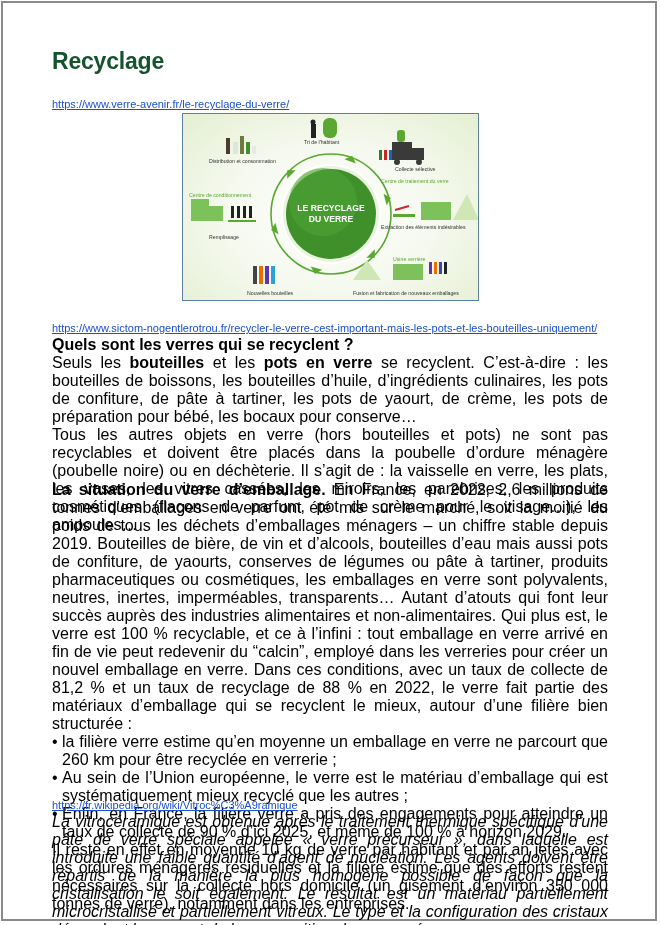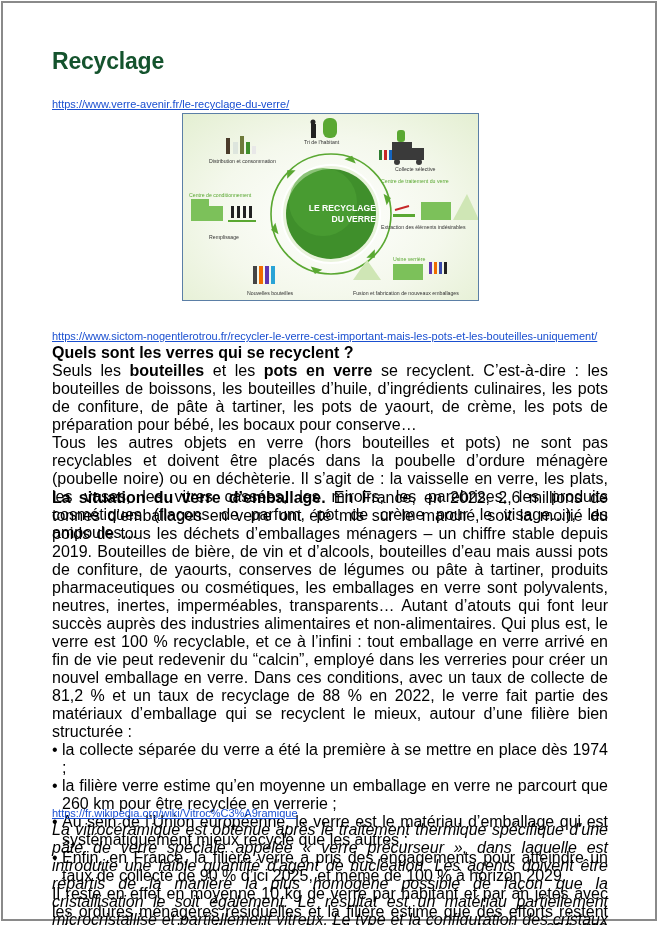--- a/index.html
+++ b/index.html
@@ -1,21 +1,21 @@
 <!DOCTYPE html>
 <html><head>
 <meta charset="utf-8">
 <style>
   html, body { margin:0; padding:0; background:#ffffff; }
   body { width:660px; height:925px; position:relative; overflow:hidden; font-family:"Liberation Sans", sans-serif; }
   .page { position:absolute; left:1px; top:1px; width:656px; height:920px; border:2px solid #8a8a8a; border-right-width:2px; box-sizing:border-box; background:#fff; }
   .title { position:absolute; left:52px; top:48px; font-size:23px; font-weight:bold; color:#14532d; margin:0; letter-spacing:-0.2px; }
   a.link { color:#1a4fd0; font-size:11px; }
   .abs { position:absolute; left:52px; width:556px; }
-  .just { text-align:justify; text-align-last:left;margin-top:8px; }
+  .just { text-align:justify; text-align-last:left; }
   .bold { font-weight:bold; }
   .italic { font-style:italic; }
   .figure { position:absolute; left:182px; top:113px; width:297px; height:188px; border:1px solid #5b7fa6; box-sizing:border-box; overflow:hidden;
     background: radial-gradient(ellipse at 50% 55%, #ffffff 0%, #f4f8ec 55%, #e4efd2 100%); }
   .fig-text { position:absolute; font-size:5.2px; color:#333; white-space:nowrap; }
   .fig-green { color:#5aa832; }
   ul.bullets { list-style:none; margin:0; padding:0; }
   ul.bullets li { position:relative; padding-left:10px; }
   ul.bullets li::before { content:"•"; position:absolute; left:0; }
 </style>
@@ -93,37 +93,36 @@
   <div class="fig-text" style="left:121px;top:25px;">Tri de l'habitant</div>
   <div class="fig-text" style="left:212px;top:52px;">Collecte sélective</div>
   <div class="fig-text fig-green" style="left:198px;top:64px;">Centre de traitement du verre</div>
   <div class="fig-text" style="left:198px;top:110px;">Extraction des éléments indésirables</div>
   <div class="fig-text fig-green" style="left:210px;top:142px;">Usine verrière</div>
   <div class="fig-text" style="left:170px;top:176px;">Fusion et fabrication de nouveaux emballages</div>
   <div class="fig-text" style="left:64px;top:176px;">Nouvelles bouteilles</div>
   <div class="fig-text fig-green" style="left:6px;top:78px;">Centre de conditionnement</div>
   <div class="fig-text" style="left:26px;top:120px;">Remplissage</div>
   <div class="fig-text" style="left:26px;top:44px;">Distribution et consommation</div>
-  <div style="position:absolute;left:103px;top:89px;width:90px;text-align:right;color:#fff;font-weight:bold;font-size:8.6px;line-height:11px;">
+  <div style="position:absolute;left:103px;top:89px;width:90px;text-align:center;color:#fff;font-weight:bold;font-size:8.6px;line-height:11px;">
     <div>LE RECYCLAGE</div>
     <div>DU VERRE</div>
   </div>
 </div>
 
 <div class="abs just" style="top:318px;">
   <div><a class="link" href="#">https://www.sictom-nogentlerotrou.fr/recycler-le-verre-cest-important-mais-les-pots-et-les-bouteilles-uniquement/</a></div>
   <div class="bold">Quels sont les verres qui se recyclent ?</div>
   <div><span>Seuls les </span><span class="bold">bouteilles</span><span> et les </span><span class="bold">pots en verre</span><span> se recyclent. C’est-à-dire : les bouteilles de boissons, les bouteilles d’huile, d’ingrédients culinaires, les pots de confiture, de pâte à tartiner, les pots de yaourt, de crème, les pots de préparation pour bébé, les bocaux pour conserve…</span></div>
   <div>Tous les autres objets en verre (hors bouteilles et pots) ne sont pas recyclables et doivent être placés dans la poubelle d’ordure ménagère (poubelle noire) ou en déchèterie. Il s’agit de : la vaisselle en verre, les plats, les vases, les vitres cassées, les miroirs, les parebrises, les produits cosmétiques (flacons de parfum, pot de crème pour le visage…), les ampoules…</div>
 </div>
 
 <div class="abs just" style="top:481px;">
   <div><span class="bold">La situation du verre d’emballage.</span><span> En France, en 2022, 2,6 millions de tonnes d’emballages en verre ont été mis sur le marché, soit la moitié du poids de tous les déchets d’emballages ménagers – un chiffre stable depuis 2019. Bouteilles de bière, de vin et d’alcools, bouteilles d’eau mais aussi pots de confiture, de yaourts, conserves de légumes ou pâte à tartiner, produits pharmaceutiques ou cosmétiques, les emballages en verre sont polyvalents, neutres, inertes, imperméables, transparents… Autant d’atouts qui font leur succès auprès des industries alimentaires et non-alimentaires. Qui plus est, le verre est 100 % recyclable, et ce à l’infini : tout emballage en verre arrivé en fin de vie peut redevenir du “calcin”, employé dans les verreries pour créer un nouvel emballage en verre. Dans ces conditions, avec un taux de collecte de 81,2 % et un taux de recyclage de 88 % en 2022, le verre fait partie des matériaux d’emballage qui se recyclent le mieux, autour d’une filière bien structurée :</span></div>
   <ul class="bullets">
-    <li>la collecte séparée du verre a été la première à se mettre en place dès 1974 ;</li>
     <li>la filière verre estime qu’en moyenne un emballage en verre ne parcourt que 260 km pour être recyclée en verrerie ;</li>
     <li>Au sein de l’Union européenne, le verre est le matériau d’emballage qui est systématiquement mieux recyclé que les autres ;</li>
     <li>Enfin, en France, la filière verre a pris des engagements pour atteindre un taux de collecte de 90 % d’ici 2025, et même de 100 % à horizon 2029.</li>
   </ul>
   <div>Il reste en effet en moyenne 10 kg de verre par habitant et par an jetés avec les ordures ménagères résiduelles et la filière estime que des efforts restent nécessaires sur la collecte hors domicile (un gisement d’environ 350 000 tonnes de verre), notamment dans les entreprises.</div>
 </div>
 
 <div class="abs just" style="top:795px;">
   <div><a class="link" href="#">https://fr.wikipedia.org/wiki/Vitroc%C3%A9ramique</a></div>
   <div class="italic">La vitrocéramique est obtenue après le traitement thermique spécifique d'une pâte de verre spéciale appelée « verre précurseur », dans laquelle est introduite une faible quantité d'agent de nucléation. Les agents doivent être répartis de la manière la plus homogène possible de façon que la cristallisation le soit également. Le résultat est un matériau partiellement microcristallisé et partiellement vitreux. Le type et la configuration des cristaux dépendent largement de la composition du verre précurseur.</div>

